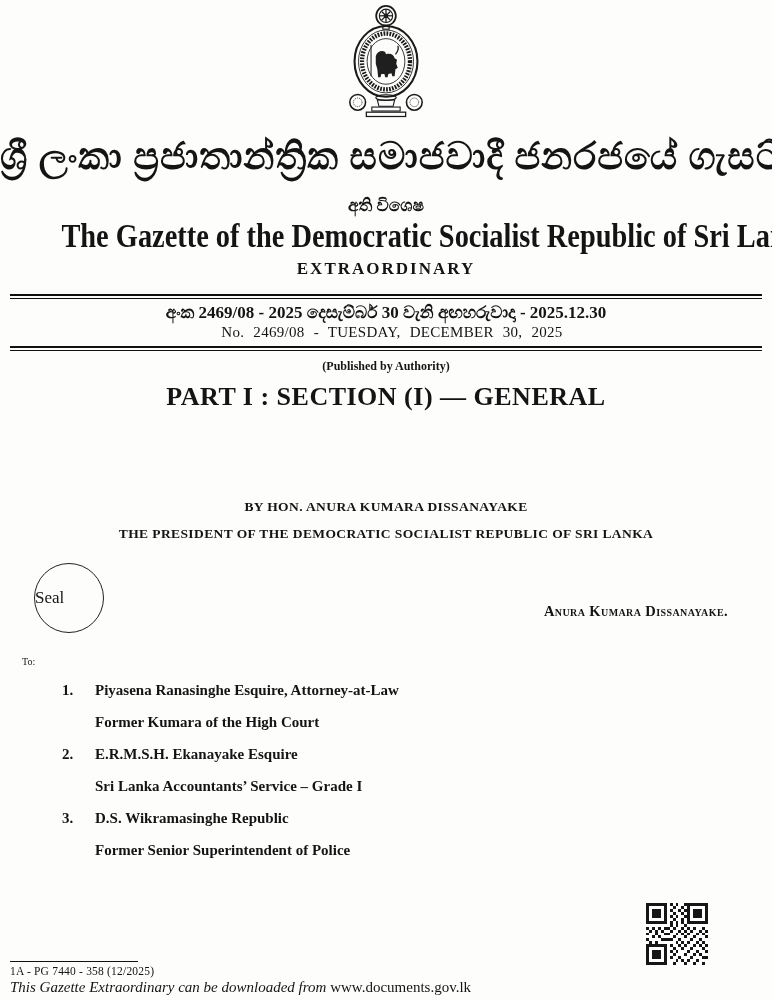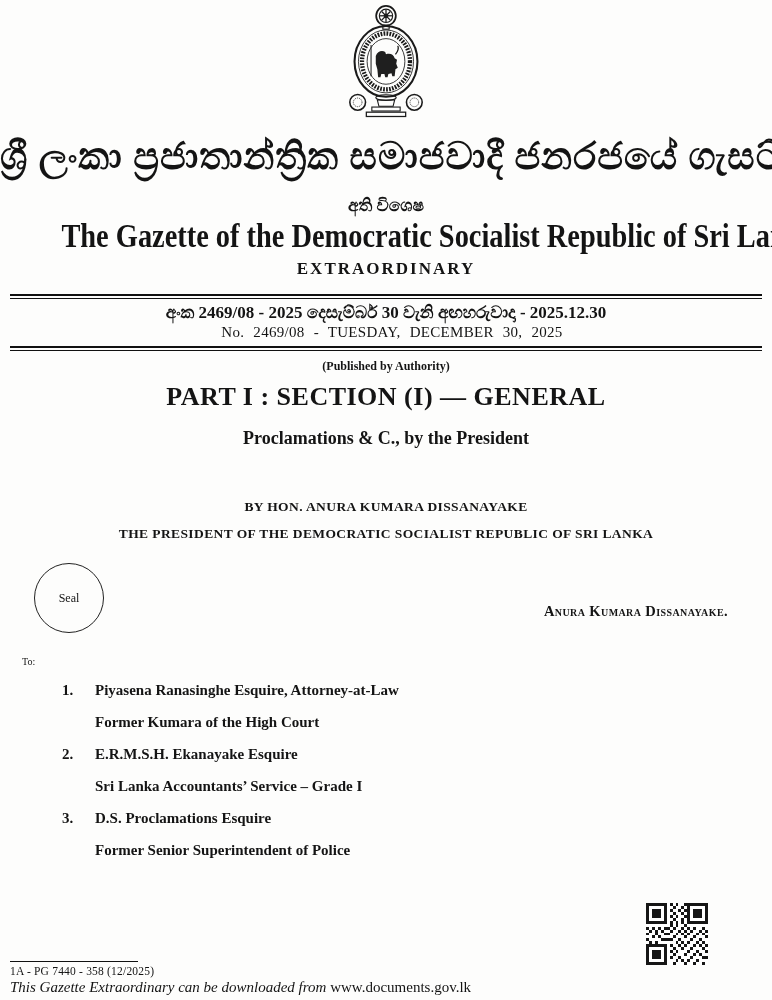--- a/index.html
+++ b/index.html
@@ -45,22 +45,22 @@
 
   .part-heading { top:382px; font-size:26px; font-weight:bold; letter-spacing:.5px; }
   .section-subheading { top:428px; font-size:18px; font-weight:bold; }
 
   .by-line { top:499px; font-size:13.5px; font-weight:bold; letter-spacing:.4px; }
   .president-line { top:526px; font-size:13.5px; font-weight:bold; letter-spacing:.4px; }
 
   .seal {
     position:absolute; left:34px; top:563px; width:70px; height:70px;
     border:1.6px solid #222; border-radius:50%;
-    display:flex; align-items:center; justify-content:center;
-    font-size:12px;
+    display:flex; align-items:center; justify-content:flex-start;
+    font-size:17px;
   }
   .signature {
     position:absolute; right:44px; top:603px;
     font-size:14.5px; font-weight:bold; font-variant:small-caps; letter-spacing:.4px;
   }
 
   .to-label { position:absolute; left:22px; top:656px; font-size:10px; }
 
   .recipients { position:absolute; left:62px; top:682px; font-size:15px; font-weight:bold; }
   .rec-line { display:flex; height:32px; align-items:flex-start; }
@@ -124,21 +124,20 @@
   <div class="rule-double rule-1"></div>
 
   <div class="abs ctr issue-sinhala">අංක 2469/08 - 2025 දෙසැම්බර් 30 වැනි අඟහරුවාදා - 2025.12.30</div>
   <div class="abs ctr issue-english">No. 2469/08 - TUESDAY, DECEMBER 30, 2025</div>
 
   <div class="rule-double rule-2"></div>
 
   <div class="abs ctr authority-note">(Published by Authority)</div>
 
   <h3 class="abs ctr part-heading">PART I : SECTION (I) — GENERAL</h3>
-  <h4 class="abs ctr section-subheading">Proclamations &amp; C., by the President</h4>
 
   <div class="abs ctr by-line">BY HON. ANURA KUMARA DISSANAYAKE</div>
   <div class="abs ctr president-line">THE PRESIDENT OF THE DEMOCRATIC SOCIALIST REPUBLIC OF SRI LANKA</div>
 
   <div class="seal">
     <span>Seal</span>
   </div>
   <div class="signature">Anura Kumara Dissanayake.</div>
 
   <div class="to-label">To:</div>
@@ -158,21 +157,21 @@
         <span class="rec-num">2.</span>
         <span class="rec-name">E.R.M.S.H. Ekanayake Esquire</span>
       </div>
       <div class="rec-line rec-title-line">
         <span class="rec-title">Sri Lanka Accountants’ Service – Grade I</span>
       </div>
     </div>
     <div>
       <div class="rec-line">
         <span class="rec-num">3.</span>
-        <span class="rec-name">D.S. Proclamations Esquire</span>
+        <span class="rec-name">D.S. Wikramasinghe Republic</span>
       </div>
       <div class="rec-line rec-title-line">
         <span class="rec-title">Former Senior Superintendent of Police</span>
       </div>
     </div>
   </div>
 
   <div class="qr-wrap">
     <svg width="62" height="62" viewBox="0 0 21 21" shape-rendering="crispEdges" aria-hidden="true">
       <rect width="21" height="21" fill="#fff"></rect>

